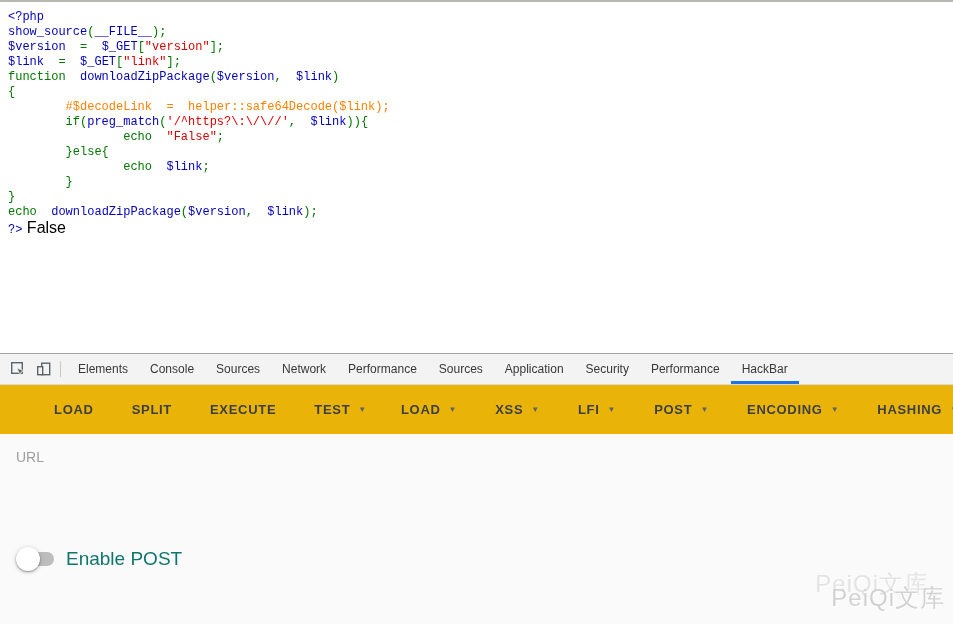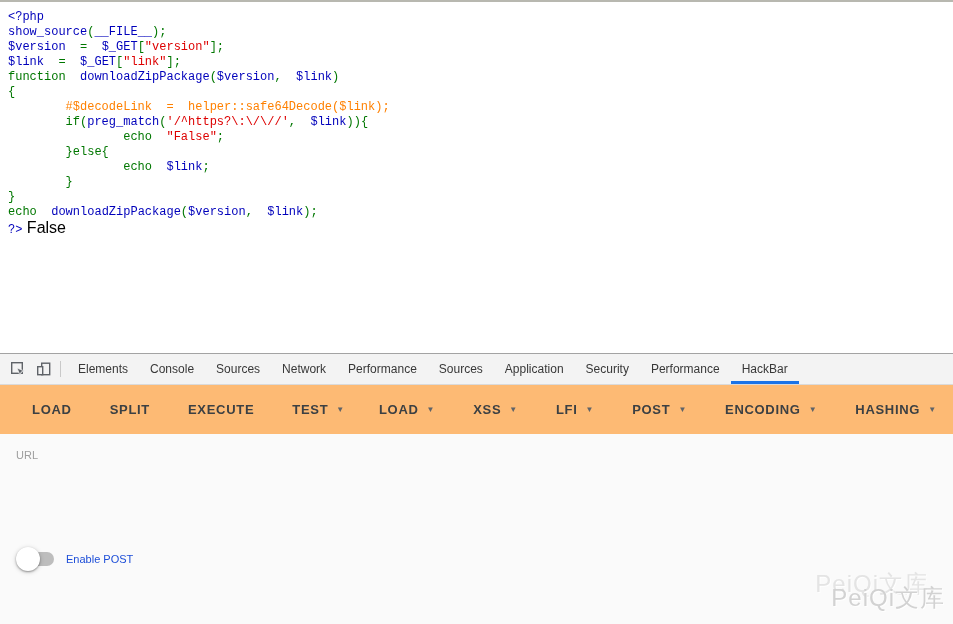--- a/index.html
+++ b/index.html
@@ -35,48 +35,48 @@
   .toolbar-icons { display: flex; align-items: center; padding: 0 3px 0 5px; }
   .icon-btn { width: 26px; height: 24px; display: flex; align-items: center; justify-content: center; cursor: pointer; }
   .vsep { width: 1px; height: 16px; background: #c9c9c9; margin: 0 3px; align-self: center; }
   .tab {
     padding: 0 11px; font-size: 12px; color: #383838;
     display: flex; align-items: center; cursor: pointer; white-space: nowrap;
   }
   .tab.active { box-shadow: inset 0 -3px 0 #1a73e8; }
 
   .hackbar-toolbar {
-    height: 49px; flex-shrink: 0; background: #fdba74;
-    display: flex; align-items: center; padding-left: 32px;
+    height: 49px; flex-shrink: 0; background: #eab308;
+    display: flex; align-items: center; padding-left: 54px;
   }
   .hb-btn {
     font-size: 13px; font-weight: bold; letter-spacing: 0.7px; color: #3c4043;
     margin-right: 38px; display: flex; align-items: center; cursor: pointer; white-space: nowrap;
   }
   .caret { font-size: 8px; color: #5f6368; margin-left: 8px; }
   .hb-sep { width: 1px; height: 34px; background: #e0e0e0; margin-left: -26px; margin-right: 22px; }
 
   .hackbar-body { flex: 1; background: #fafafa; position: relative; }
-  .url-label { position: absolute; top: 15px; left: 16px; font-size: 11px; color: #9e9e9e; }
+  .url-label { position: absolute; top: 15px; left: 16px; font-size: 14px; color: #9e9e9e; }
   .url-value {
     position: absolute; top: 30px; left: 16px; width: 921px;
     font-family: "Liberation Sans", sans-serif;
     font-size: 15px; color: #212121; background: transparent;
     border: none; border-bottom: 1px solid #6d6d6d;
     padding: 0 0 9px 0; outline: none;
   }
   .toggle-row { position: absolute; top: 113px; left: 16px; display: flex; align-items: center; }
   .switch { position: relative; width: 40px; height: 24px; margin-right: 10px; cursor: pointer; }
   .switch-track { position: absolute; left: 4px; top: 5px; width: 34px; height: 14px; border-radius: 7px; background: #bdbdbd; }
   .switch-thumb {
     position: absolute; left: 0; top: 0; width: 24px; height: 24px; border-radius: 50%;
     background: #ffffff;
     box-shadow: 0 1px 2px rgba(0,0,0,.35), 0 1px 5px rgba(0,0,0,.18);
   }
-  .toggle-label { font-size: 11px; color: #1d4ed8; }
+  .toggle-label { font-size: 19px; color: #0f766e; }
 
   .watermark {
     position: absolute; font-size: 24px; letter-spacing: 1px;
     color: #d2d2d2; text-shadow: 1px 1px 1px #ffffff;
     pointer-events: none; white-space: nowrap;
   }
   .wm-front { right: 8px; bottom: 10px; }
   .wm-back { right: 24px; bottom: 24px; color: #e4e4e4; }
 </style>
 </head>

